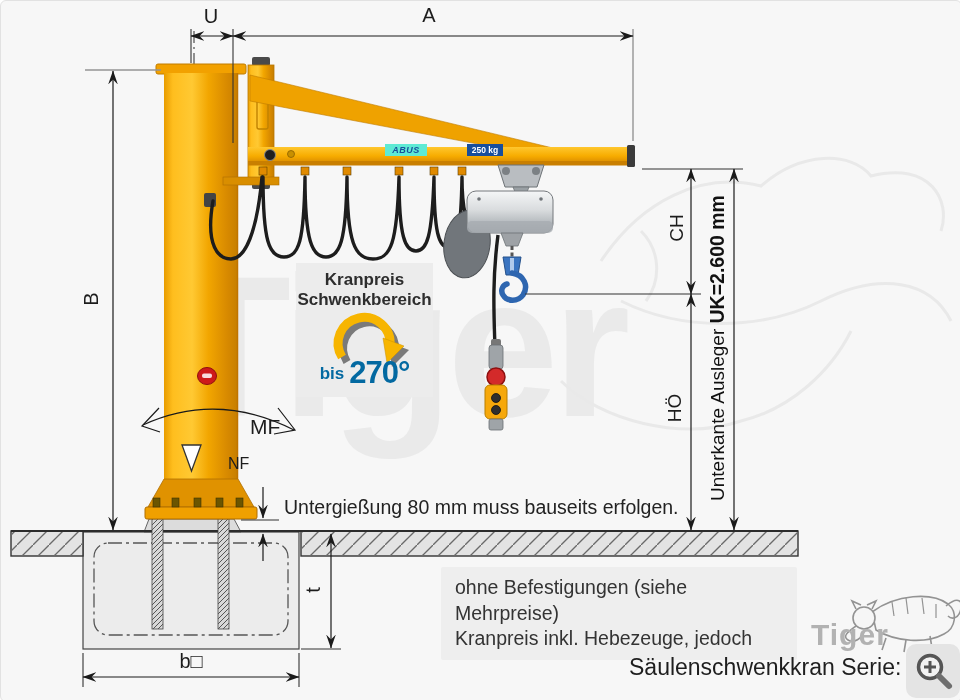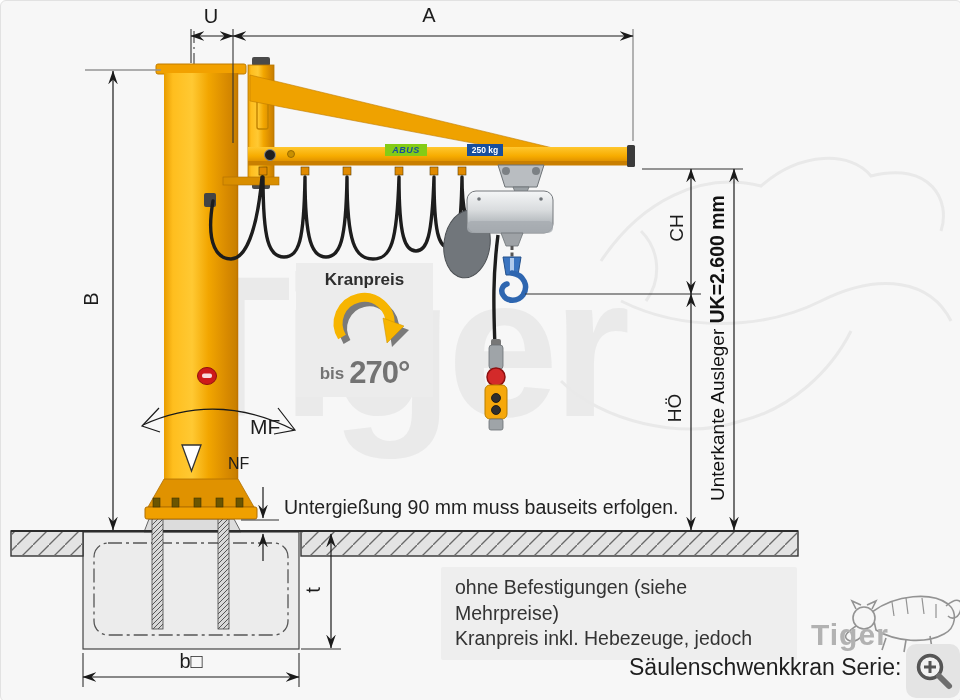--- a/index.html
+++ b/index.html
@@ -10,32 +10,32 @@
   .rot{transform:rotate(-90deg);transform-origin:center center;display:block;}
   #watermark-center{position:absolute;left:168px;top:246px;font-size:200px;font-weight:bold;
       color:#eaeaea;letter-spacing:-6px;z-index:1;line-height:1;}
   #main-svg{position:absolute;left:0;top:0;z-index:2;}
   .dim{stroke:#1a1a1a;stroke-width:1.2;fill:none;}
   .tick{stroke:#333;stroke-width:1.1;}
   .gray-tick{stroke:#949494;stroke-width:1.4;}
   #swivel-box{position:absolute;left:295px;top:262px;width:137px;height:134px;background:#ececec;z-index:3;}
   #swivel-box .t1,#swivel-box .t2{font-weight:bold;color:#2d2d2d;font-size:17px;text-align:center;line-height:1.18;}
   #swivel-box .t1{margin-top:7px;}
-  #swivel-range{position:absolute;left:0;bottom:6px;width:100%;text-align:center;color:#737373;}
+  #swivel-range{position:absolute;left:0;bottom:6px;width:100%;text-align:center;color:#0369a1;}
   #swivel-range .pre{font-weight:bold;font-size:17px;vertical-align:4px;margin-right:5px;}
   #swivel-range .val{font-weight:bold;font-size:31px;letter-spacing:-1px;}
   #grout-note{left:283px;top:497px;font-size:19.5px;color:#222;}
   #price-box{position:absolute;left:440px;top:566px;width:356px;background:#eeeeee;z-index:3;
       padding:8px 14px;box-sizing:border-box;font-size:19.5px;color:#333;line-height:1.32;border-radius:2px;}
   #footer-line{left:628px;top:655px;font-size:23px;color:#1f1f1f;}
   #footer-line .series{margin-left:14px;}
   #tiger-logo-text{position:absolute;left:810px;top:617px;font-size:30px;font-weight:bold;
       color:#b2b2b2;letter-spacing:1px;z-index:3;}
   #abus-plate{position:absolute;left:384px;top:143px;height:12px;display:flex;z-index:3;}
-  #abus-plate .white{background:#84cc16;color:#174E9C;font-size:9px;font-weight:bold;font-style:italic;
+  #abus-plate .white{background:#5eead4;color:#174E9C;font-size:9px;font-weight:bold;font-style:italic;
       width:42px;text-align:center;line-height:12px;letter-spacing:.5px;}
   #abus-plate .blue{background:#174E9C;color:#fff;font-size:8.5px;font-weight:bold;width:36px;
       text-align:center;line-height:12px;margin-left:40px;}
   #zoom-button{position:absolute;left:905px;top:643px;width:54px;height:54px;background:#e4e4e4;
       border-radius:10px;z-index:5;cursor:pointer;}
   #uk-label{position:absolute;left:536px;top:334px;width:360px;height:26px;line-height:26px;
       text-align:center;font-size:19px;color:#111;transform:rotate(-90deg);transform-origin:center center;z-index:4;}
   #uk-label b{font-size:19.5px;}
 </style>
 </head>
@@ -239,24 +239,25 @@
   <div class="lbl ctr rot" style="left:659px;top:214px;width:40px;height:26px;font-size:19px;">CH</div>
   <div class="lbl ctr rot" style="left:655px;top:394px;width:44px;height:26px;font-size:19px;">HÖ</div>
   <div id="uk-label">
     <span>Unterkante Ausleger </span><b>UK=2.600 mm</b>
   </div>
   <div class="lbl" style="left:249px;top:415px;font-size:21px;">MF</div>
   <div class="lbl" style="left:227px;top:455px;font-size:16px;">NF</div>
   <div class="lbl ctr rot" style="left:297px;top:576px;width:36px;height:26px;">t</div>
   <div class="lbl ctr" style="left:158px;top:650px;width:64px;">b□</div>
 
-  <div class="lbl" id="grout-note">Untergießung 90 mm muss bauseits erfolgen.</div>
+  <div class="lbl" id="grout-note">Untergießung 80 mm muss bauseits erfolgen.</div>
 
   <div id="swivel-box">
     <div class="t1">Kranpreis</div>
+    <div class="t2">Schwenkbereich</div>
     <svg width="137" height="62">
       <path d="M51,52 A26,26 0 1 1 99,41" stroke="#7a7a7a" stroke-width="8" fill="none"></path>
       <polygon points="92,32 113,40 96,57" fill="#7a7a7a"></polygon>
       <path d="M46,47 A26,26 0 1 1 94,36" stroke="#F7B500" stroke-width="9" fill="none"></path>
       <polygon points="87,28 108,36 91,53" fill="#F7B500" stroke="#c98f00" stroke-width="0.5"></polygon>
     </svg>
     <div id="swivel-range">
       <span class="pre">bis</span><span class="val">270°</span>
     </div>
   </div>

